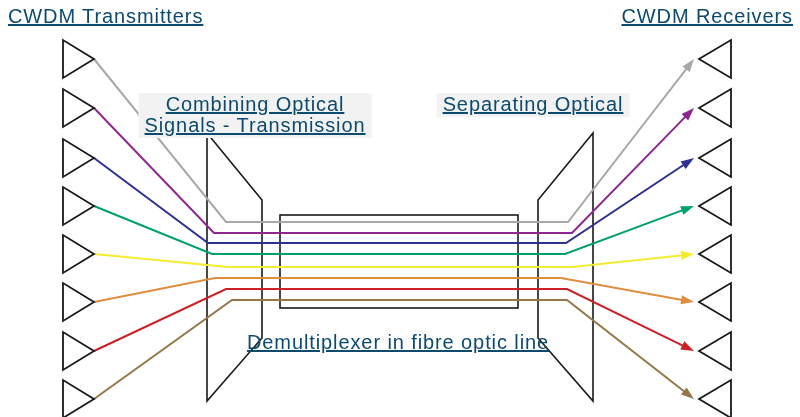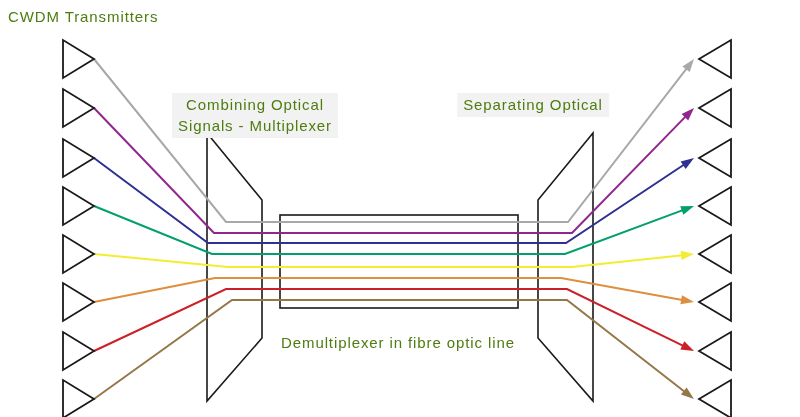--- a/index.html
+++ b/index.html
@@ -19,25 +19,26 @@
   }
   svg.layer {
     position: absolute;
     left: 0;
     top: 0;
     width: 800px;
     height: 417px;
   }
   .lbl {
     position: absolute;
-    color: #4d7c0f;
-    font-size: 15px;
+    color: #0c4a6e;
+    font-size: 20px;
     letter-spacing: 0.9px;
     line-height: 21px;
     white-space: nowrap;
+    text-decoration: underline;
   }
   .lbl.centered {
     transform: translateX(-50%);
     text-align: center;
     margin-top: 12px;
   }
   .lbl.boxed {
     background: #f2f2f2;
     padding: 1px 6px 2px 6px;
   }
@@ -80,24 +81,25 @@
       <polygon points="63,283 63,321 94,302" fill="#ffffff" stroke="#1a1a1a" stroke-width="1.8" stroke-linejoin="miter"></polygon>
       <polygon points="731,283 731,321 699,302" fill="#ffffff" stroke="#1a1a1a" stroke-width="1.8" stroke-linejoin="miter"></polygon>
       <polygon points="63,332 63,370 94,351" fill="#ffffff" stroke="#1a1a1a" stroke-width="1.8" stroke-linejoin="miter"></polygon>
       <polygon points="731,332 731,370 699,351" fill="#ffffff" stroke="#1a1a1a" stroke-width="1.8" stroke-linejoin="miter"></polygon>
       <polygon points="63,380 63,418 94,399" fill="#ffffff" stroke="#1a1a1a" stroke-width="1.8" stroke-linejoin="miter"></polygon>
       <polygon points="731,380 731,418 699,399" fill="#ffffff" stroke="#1a1a1a" stroke-width="1.8" stroke-linejoin="miter"></polygon>
     </svg>
 
   <div class="lbl" style="left:8px; top:6px;">CWDM Transmitters</div>
 
+  <div class="lbl" style="right:7px; top:6px;">CWDM Receivers</div>
 
   <div class="lbl centered boxed" style="left:255px; top:81px;">
     <div>Combining Optical</div>
-    <div>Signals - Multiplexer</div>
+    <div>Signals - Transmission</div>
   </div>
 
   <div class="lbl centered boxed" style="left:533px; top:81px;">
     <div>Separating Optical</div>
   </div>
 
   <div class="lbl centered" style="left:398px; top:320px;">Demultiplexer in fibre optic line</div>
 
 </div>
 

